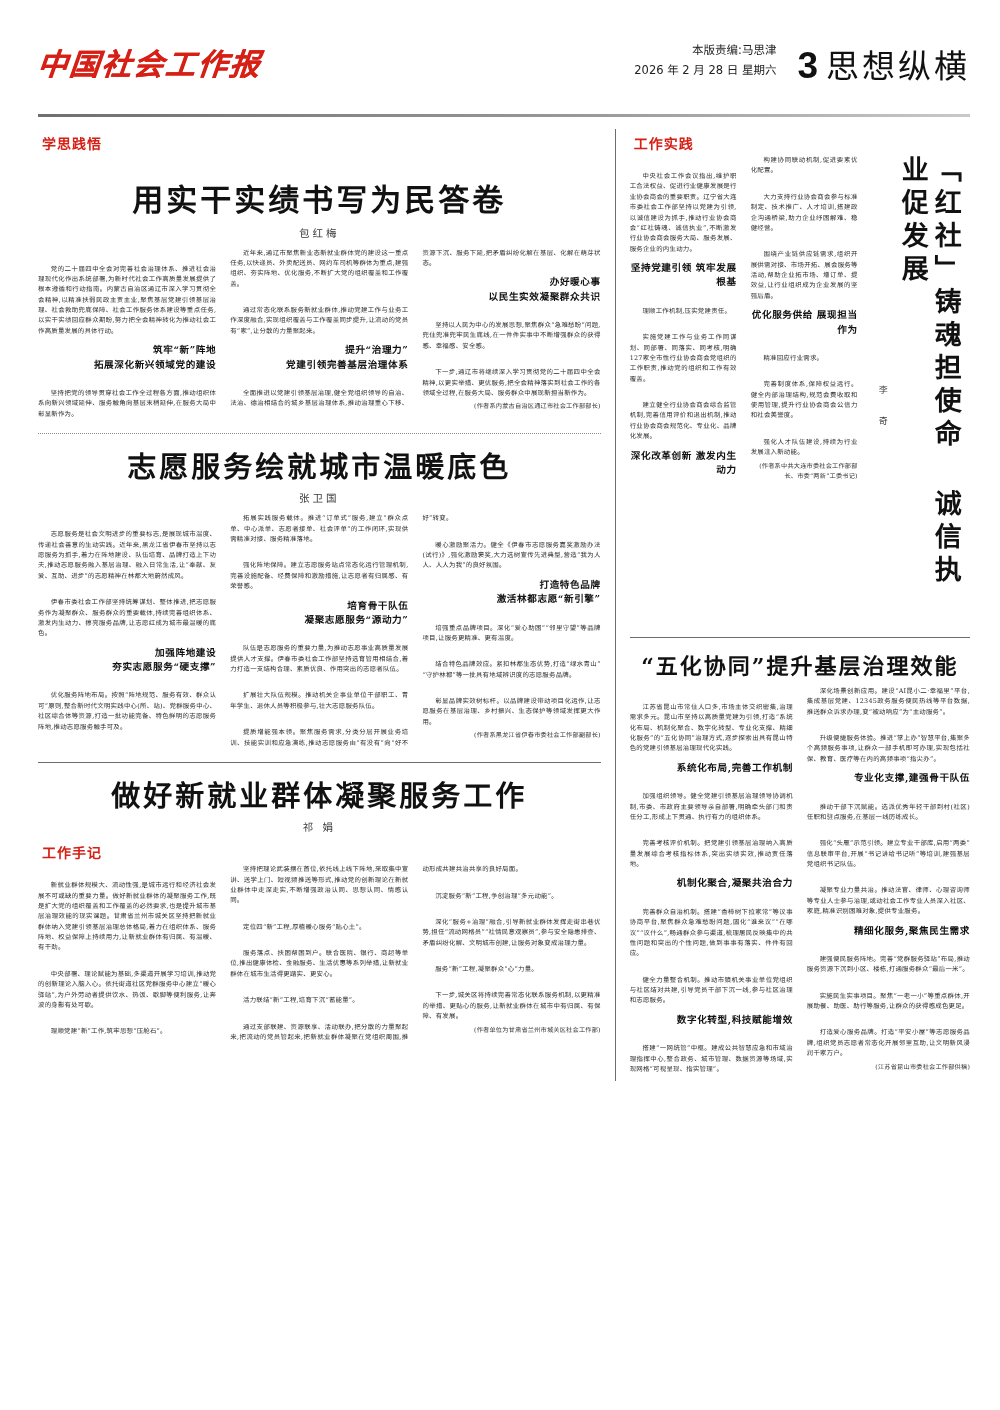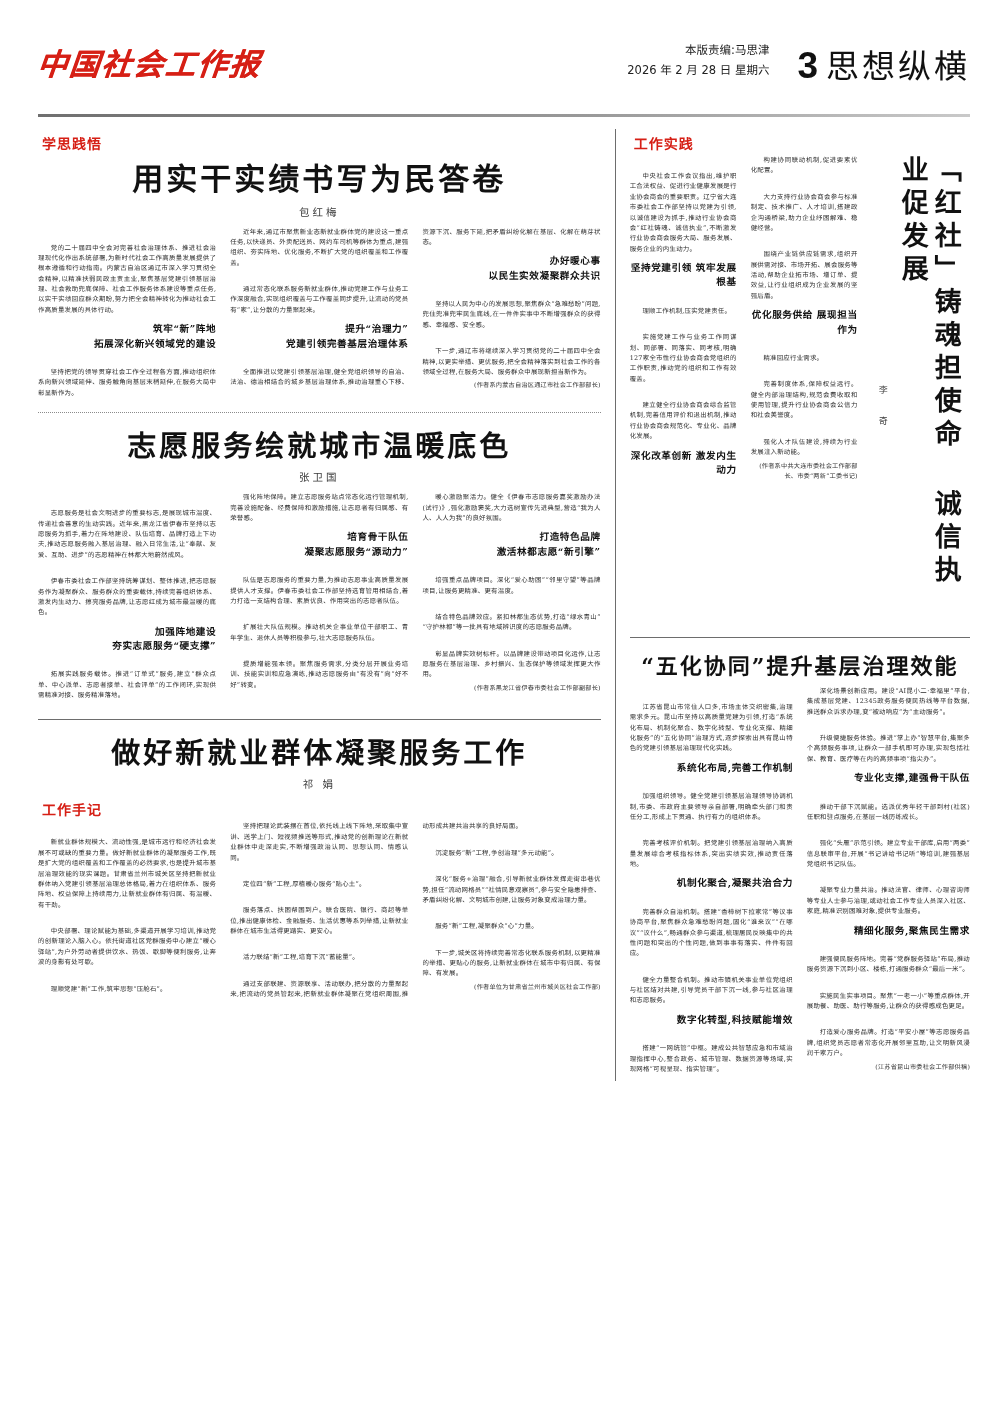--- a/index.html
+++ b/index.html
@@ -21,21 +21,21 @@
     letter-spacing:2px;
     font-style:italic;
     transform:skewX(-6deg);
     display:inline-block;
     line-height:1;
     padding-top:14px;
     text-shadow:0.5px 0 0 #d61f15;
   }
   .head-right{
     position:absolute;right:0;top:4px;
-    display:flex;align-items:flex-end;gap:28px;
+    display:flex;align-items:flex-end;gap:21px;
   }
   .head-meta{
     text-align:right;font-size:11.5px;line-height:1.75;color:#222;
     font-family:"DejaVu Sans","Liberation Sans",sans-serif;
     padding-bottom:4px;
   }
   .head-section{
     display:flex;align-items:baseline;gap:8px;
   }
   .head-num{font-size:37px;font-weight:700;line-height:1;color:#111;font-family:"Liberation Sans",sans-serif;}
@@ -55,21 +55,21 @@
 
   
   .kicker{
     color:#d61f15;font-weight:700;font-size:14px;letter-spacing:1px;
     margin:4px 0 2px 4px;
   }
   .headline{
     text-align:center;font-family:"DejaVu Serif","Liberation Serif",serif;
     font-weight:700;color:#111;line-height:1.18;
   }
-  .h-main{font-size:31px;letter-spacing:3px;margin:8px 0 6px;}
+  .h-main{font-size:31px;letter-spacing:3px;margin:29px 0 6px;}
   .h-mid{font-size:29px;letter-spacing:3px;margin:16px 0 6px;}
   .byline{
     text-align:center;font-size:10.5px;color:#3a3a3a;letter-spacing:3px;
     margin-bottom:8px;
   }
   .cols{column-gap:14px;}
   .c3{column-count:3;}
   .c2{column-count:2;}
   .bodytext{
     font-size:6.4px;line-height:1.62;text-align:justify;color:#2a2a2a;
@@ -168,20 +168,21 @@
       <div>
         <div class="headline h-mid">志愿服务绘就城市温暖底色</div>
         <div class="byline">张卫国</div>
         <div class="cols c3 bodytext">
           <p>志愿服务是社会文明进步的重要标志,是展现城市温度、传递社会善意的生动实践。近年来,黑龙江省伊春市坚持以志愿服务为抓手,着力在阵地建设、队伍培育、品牌打造上下功夫,推动志愿服务融入基层治理、融入日常生活,让“奉献、友爱、互助、进步”的志愿精神在林都大地蔚然成风。</p>
           <p>伊春市委社会工作部坚持统筹谋划、整体推进,把志愿服务作为凝聚群众、服务群众的重要载体,持续完善组织体系、激发内生动力、擦亮服务品牌,让志愿红成为城市最温暖的底色。</p>
           <div class="subhead">
             <div>加强阵地建设</div>
             <div>夯实志愿服务“硬支撑”</div>
           </div>
+          <p>优化服务阵地布局。按照“阵地规范、服务有效、群众认可”原则,整合新时代文明实践中心(所、站)、党群服务中心、社区综合体等资源,打造一批功能完备、特色鲜明的志愿服务阵地,推动志愿服务触手可及。</p>
           <p>拓展实践服务载体。推进“订单式”服务,建立“群众点单、中心派单、志愿者接单、社会评单”的工作闭环,实现供需精准对接、服务精准落地。</p>
           <p>强化阵地保障。建立志愿服务站点常态化运行管理机制,完善设施配备、经费保障和激励措施,让志愿者有归属感、有荣誉感。</p>
           <div class="subhead">
             <div>培育骨干队伍</div>
             <div>凝聚志愿服务“源动力”</div>
           </div>
           <p>队伍是志愿服务的重要力量,为推动志愿事业高质量发展提供人才支撑。伊春市委社会工作部坚持选育管用相结合,着力打造一支结构合理、素质优良、作用突出的志愿者队伍。</p>
           <p>扩展壮大队伍规模。推动机关企事业单位干部职工、青年学生、退休人员等积极参与,壮大志愿服务队伍。</p>
           <p>提质增能强本领。聚焦服务需求,分类分层开展业务培训、技能实训和应急演练,推动志愿服务由“有没有”向“好不好”转变。</p>
           <p>暖心激励聚活力。健全《伊春市志愿服务嘉奖激励办法(试行)》,强化激励褒奖,大力选树宣传先进典型,营造“我为人人、人人为我”的良好氛围。</p>

